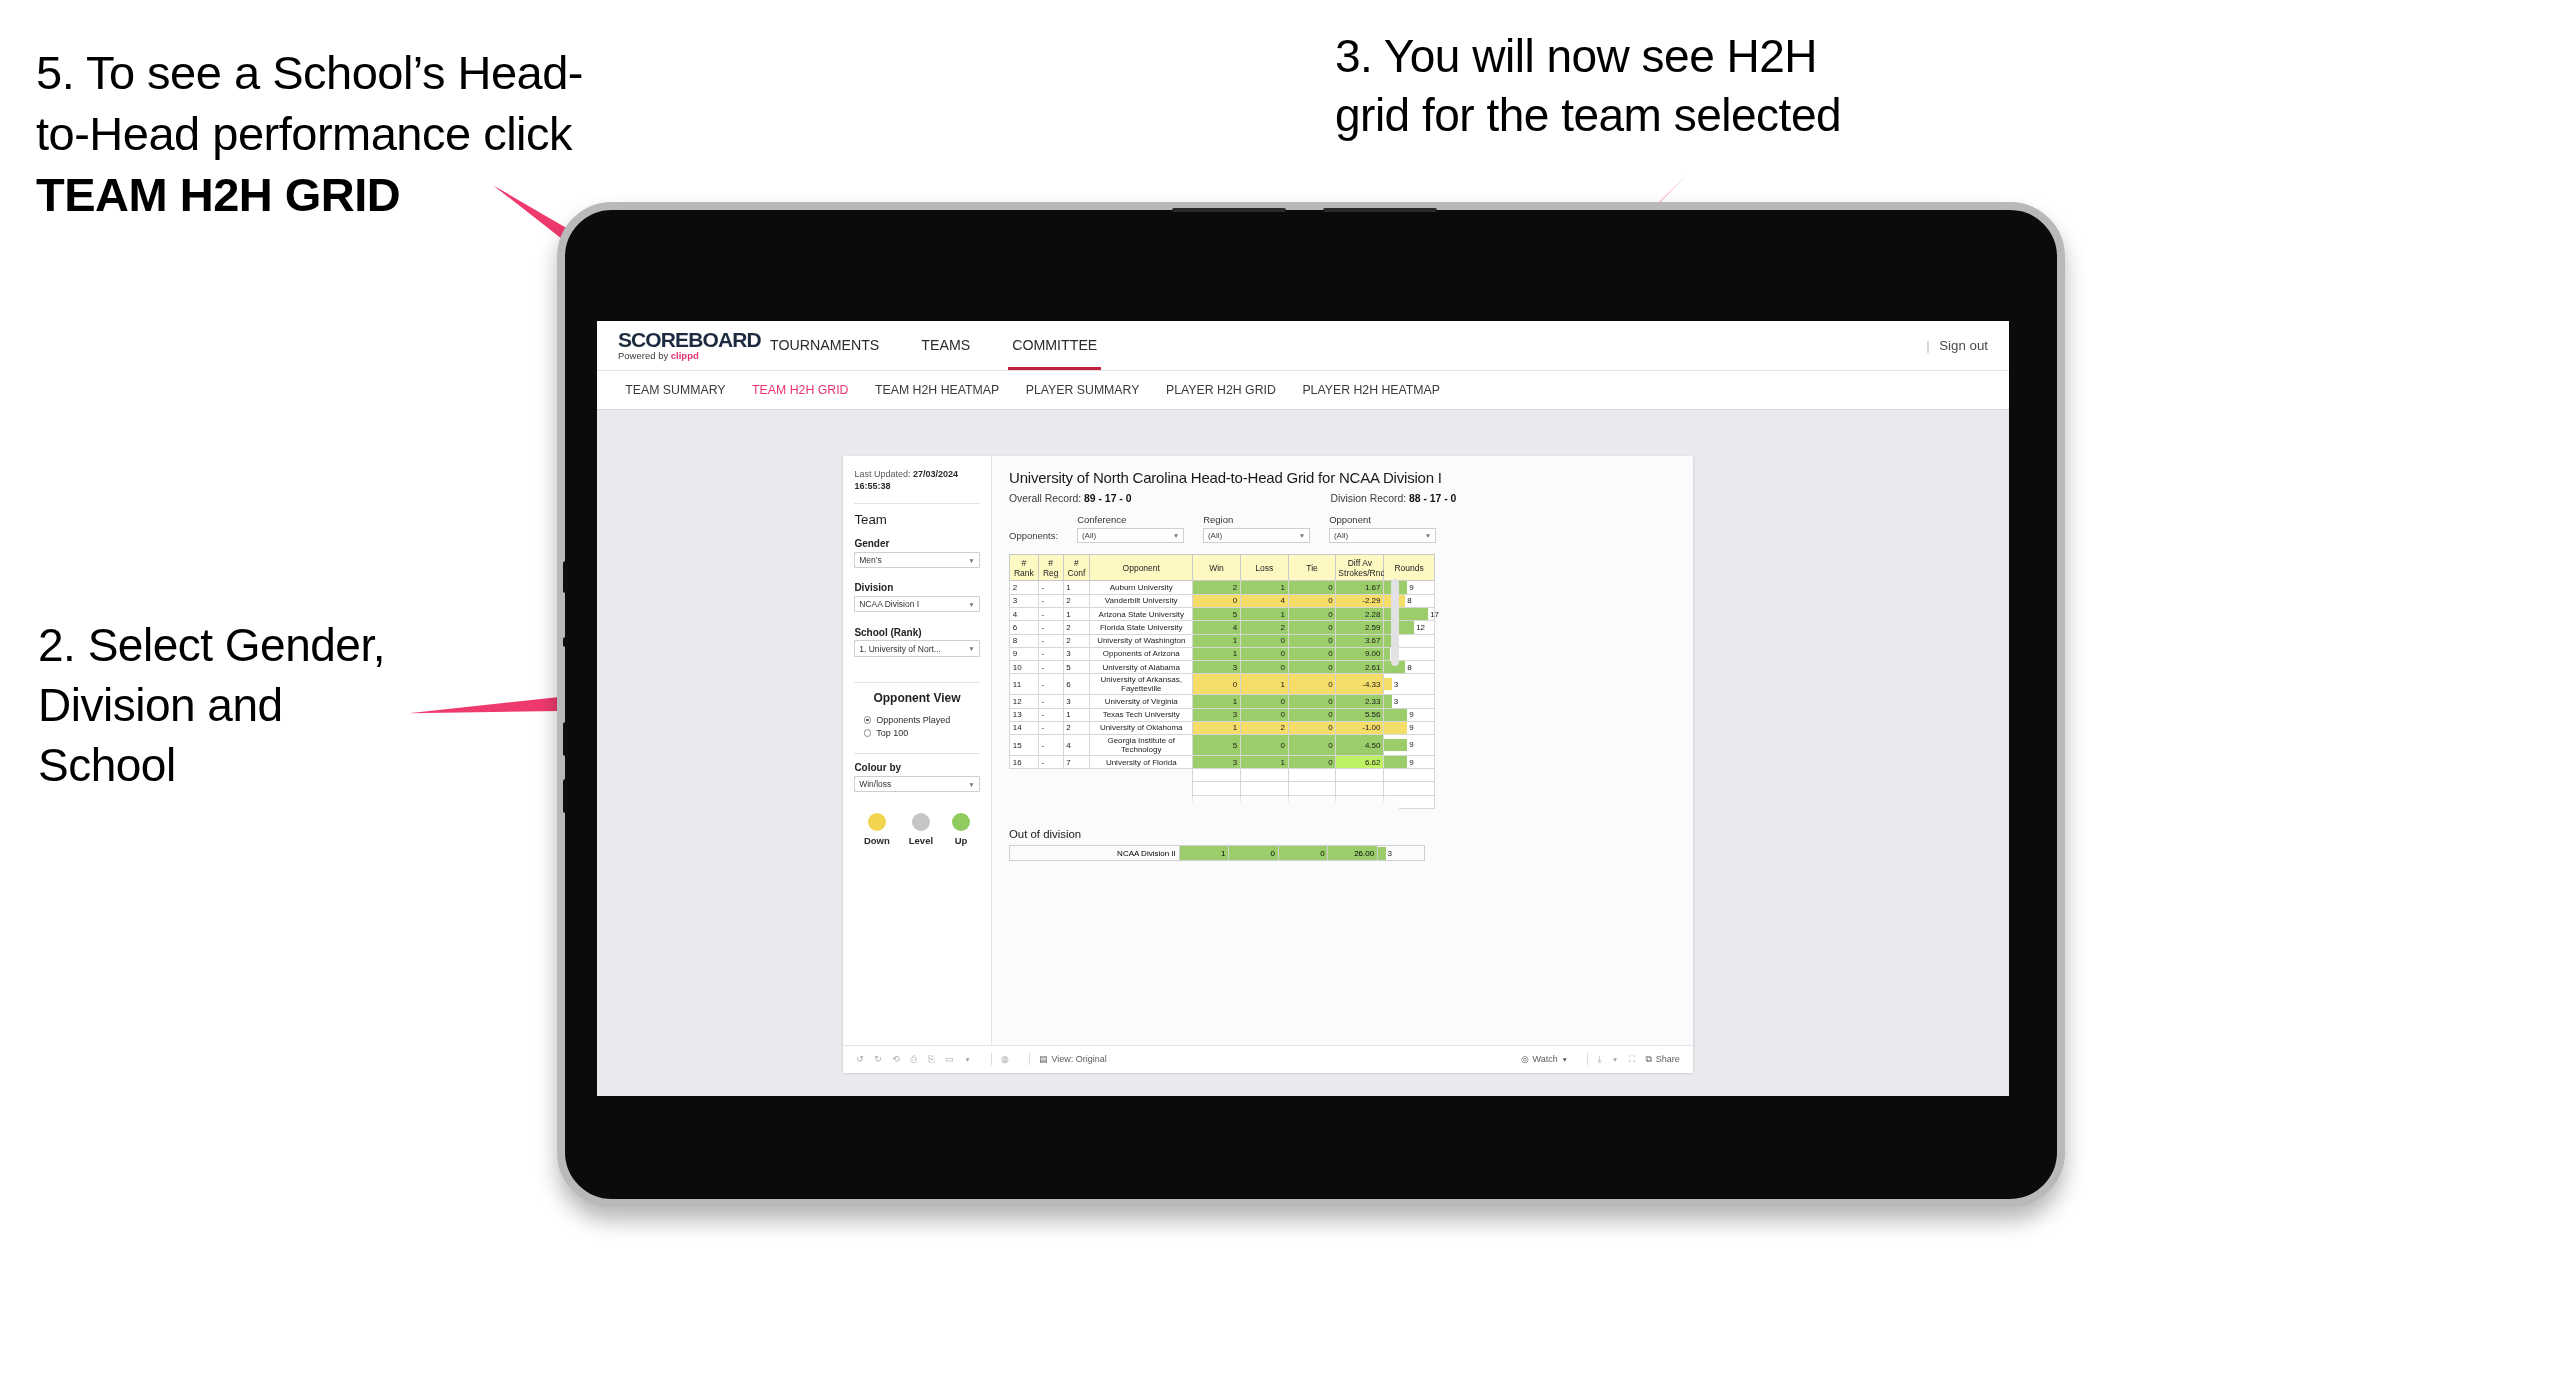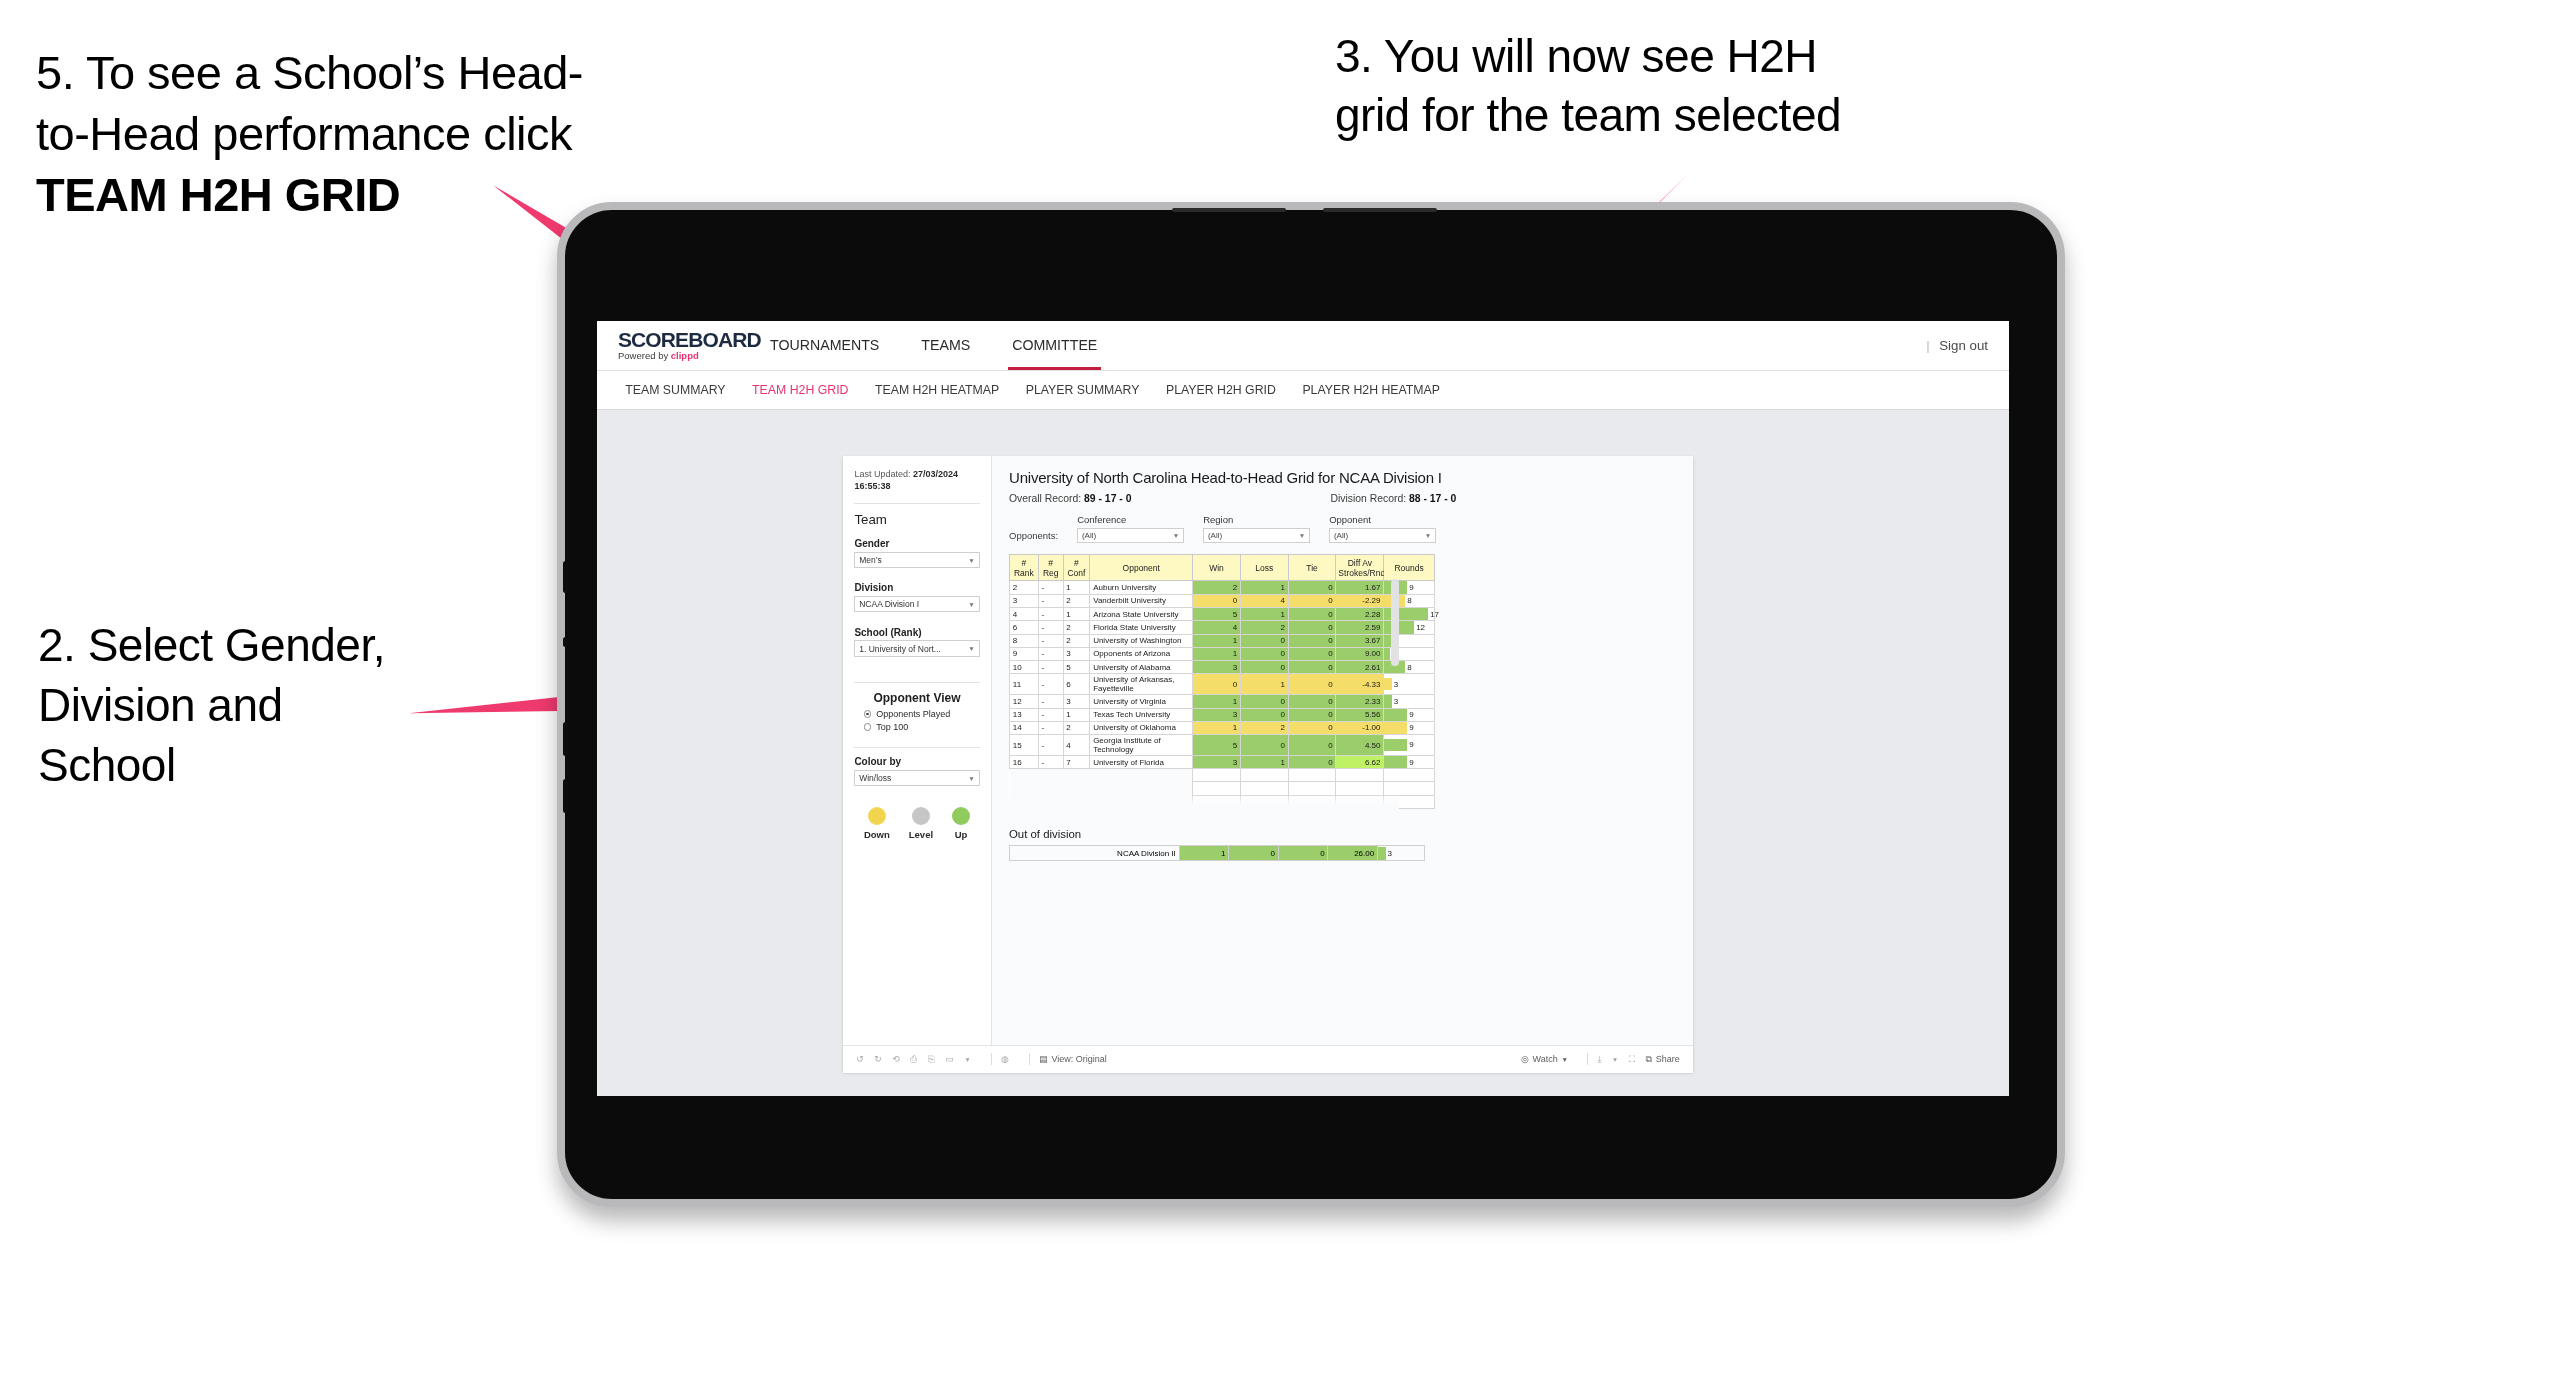--- a/index.html
+++ b/index.html
@@ -67,21 +67,21 @@
   .updated{font-size:9px;color:#55565a;line-height:11.4px;}
   .updated b{font-weight:bold;color:#2b2b2b;}
   .prule{height:0.9px;background:#e2e2e2;margin:10.4px 0 8.5px 0;}
   .ptitle{font-size:13.3px;color:#1f1f1f;margin:5.7px 0 11.4px 0;}
   .flabel{font-size:10px;font-weight:bold;color:#222;margin-bottom:2.8px;}
   .fgap{height:14.2px;}
   .sel{height:14.2px;border:0.9px solid #cfcfcf;background:#fff;border-radius:0.9px;
        display:flex;align-items:center;padding:0 3.8px;font-size:8.5px;color:#333;
        justify-content:space-between;}
   .sel .caret{font-size:6.6px;color:#777;}
-  .ov-title{font-size:12px;font-weight:bold;color:#1f1f1f;text-align:center;margin-bottom:4px;}
+  .ov-title{font-size:12px;font-weight:bold;color:#1f1f1f;text-align:center;margin-bottom:10px;}
   .radio-row{display:flex;align-items:center;gap:4.7px;font-size:9px;color:#2b2b2b;
              margin-bottom:2.8px;padding-left:9.5px;}
   .rdot{width:7.6px;height:7.6px;border-radius:50%;border:0.9px solid #8a8a8a;background:#fff;
         box-sizing:border-box;position:relative;}
   .rdot.on::after{content:"";position:absolute;left:1.4px;top:1.4px;width:2.8px;height:2.8px;
         border-radius:50%;background:#444;}
   .legend{display:flex;justify-content:space-around;margin-top:21px;}
   .leg{text-align:center;}
   .leg .dot{width:18px;height:18px;border-radius:50%;margin:0 auto 3.8px auto;}
   .leg .lbl{font-size:9.5px;font-weight:bold;color:#2b2b2b;}
@@ -107,21 +107,21 @@
   
   #gridwrap{margin-top:10.4px;position:relative;width:380px;}
   table.grid{border-collapse:collapse;width:380px;table-layout:fixed;font-size:8px;
              color:#1a1a1a;background:#fff;}
   table.grid th{border:0.9px solid #c9c9c9;font-weight:normal;font-size:8.5px;color:#222;
                 padding:2.8px 1.9px;text-align:center;vertical-align:middle;background:#fef9c3;}
   table.grid td{border:0.9px solid #d6d6d6;padding:0.9px 2.8px;height:10.4px;}
   .c-rank{width:24px;text-align:left;}
   .c-reg{width:20px;text-align:left;}
   .c-conf{width:22px;text-align:left;}
-  .c-opp{width:98px;text-align:left;}
+  .c-opp{width:98px;text-align:center;}
   .c-num{width:43px;text-align:right;}
   .c-rounds{width:46px;position:relative;padding:0 !important;}
   .roundcell{position:relative;height:12.3px;}
   .roundbar{position:absolute;left:0;top:0;bottom:0;}
   .roundval{position:absolute;top:0;bottom:0;display:flex;align-items:center;
             padding-left:1.9px;font-size:8px;color:#1a1a1a;}
   .blank-row td{height:12.3px;border:0.9px solid #d6d6d6;background:#fff;}
   #scroll-track{position:absolute;right:-9.5px;top:25px;width:7.6px;height:87px;
                 background:#e2e2e4;border-radius:3.8px;}
   #fademask{position:absolute;left:0;right:-9.5px;bottom:0;height:13.3px;

